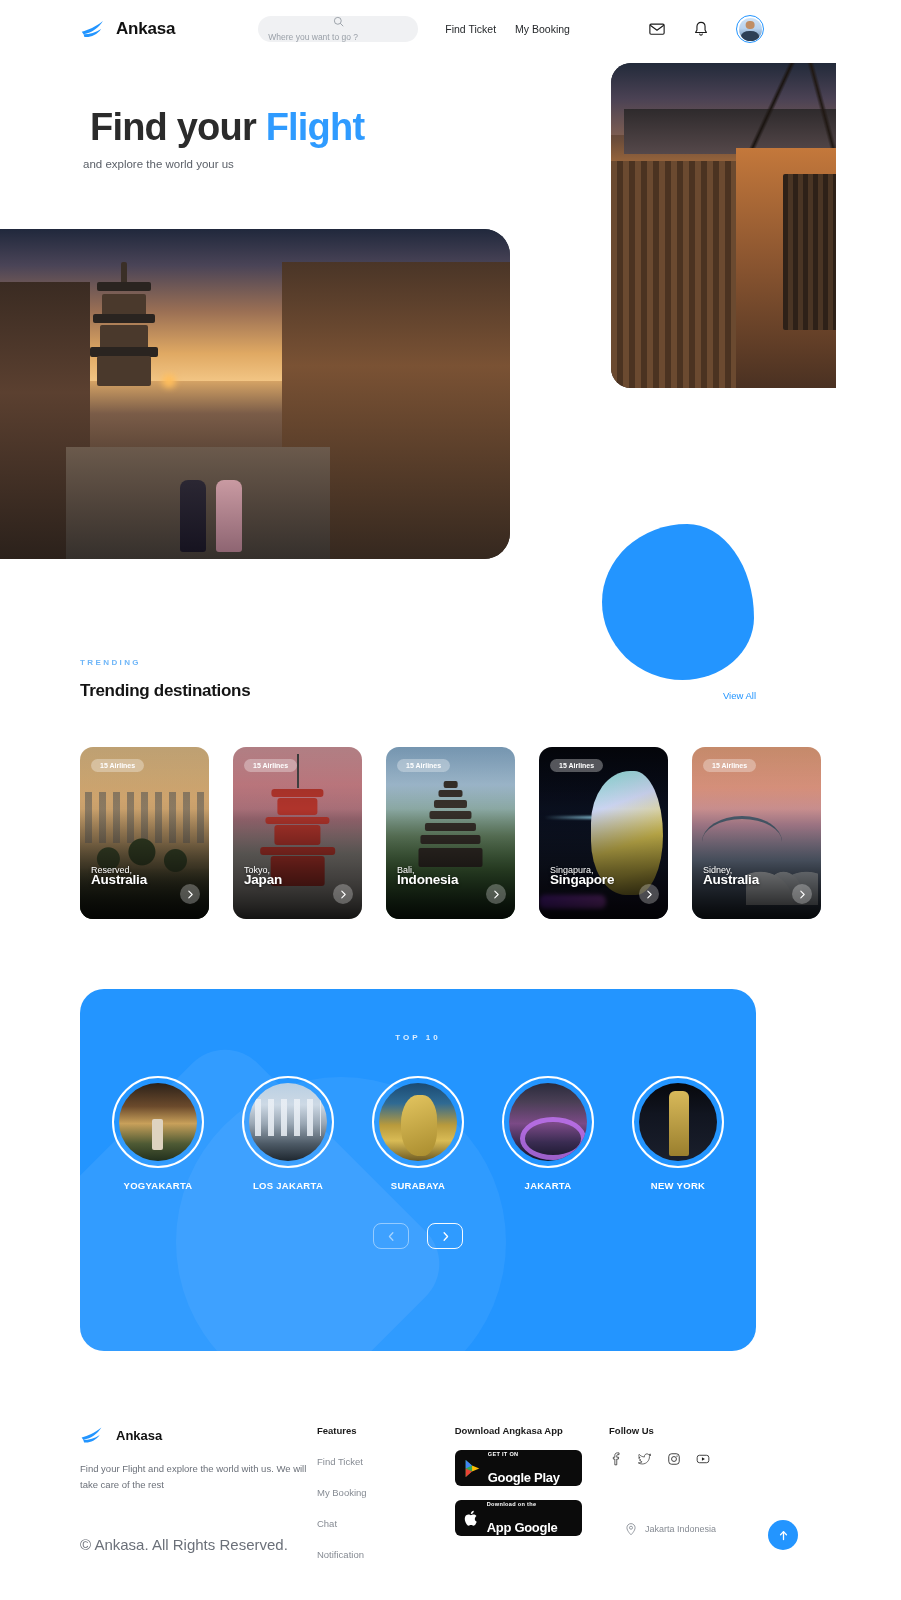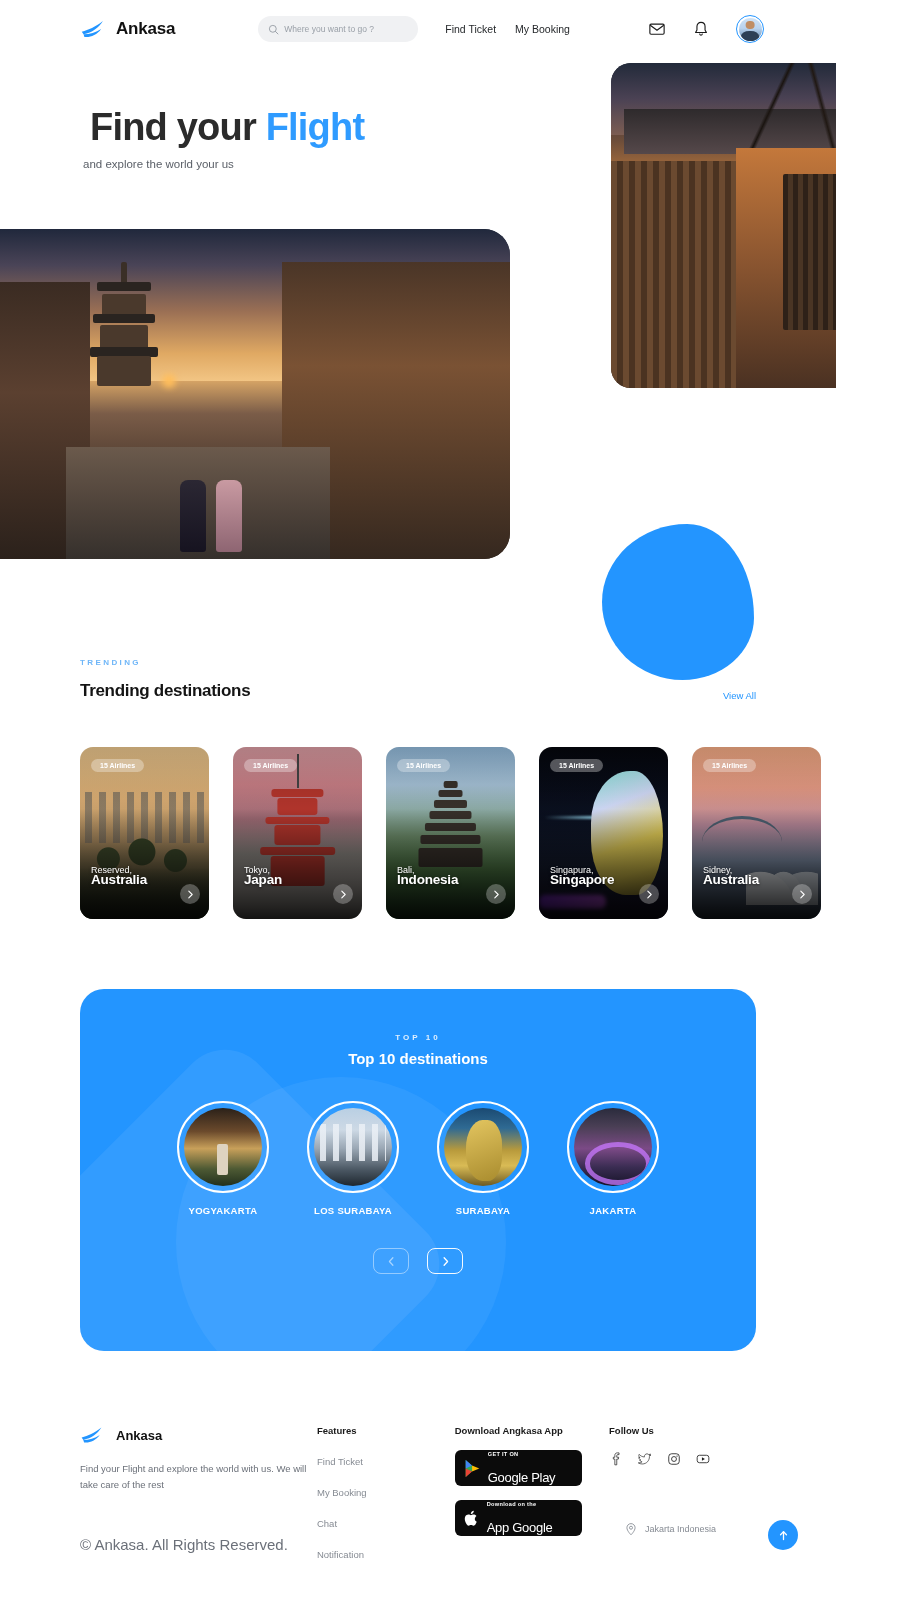--- a/index.html
+++ b/index.html
@@ -29,20 +29,21 @@
   .search-box {
     margin-left: 83px;
     width: 160px;
     height: 26px;
     background: #f0f1f3;
     border-radius: 13px;
     display: flex;
     align-items: center;
     gap: 5px;
     padding: 0 10px;
+    flex-direction: column;
   }
   .search-icon { width: 11px; height: 11px; flex: 0 0 auto; }
   .search-input {
     border: none; outline: none; background: transparent;
     font-family: "Liberation Sans", sans-serif;
     font-size: 8.5px; color: #8a8f98; width: 100%;
   }
   .search-input::placeholder { color: #9aa0a8; }
 
   .navlinks { display: flex; align-items: center; gap: 19px; margin-left: 27px; }
@@ -301,21 +302,21 @@
 
   .f-dl { width: 168px; }
   .f-dl-title { font-size: 9.5px; font-weight: 700; color: #1a1a1a; }
   .store-btn {
     margin-top: 14px; width: 127px; height: 36px; border-radius: 6px;
     background: #0b0b0b; display: flex; align-items: center; gap: 7px;
     padding: 0 9px; cursor: pointer;
   }
   .store-txt { display: flex; flex-direction: column; line-height: 1; }
   .store-small { font-size: 5.6px; color: #fff; letter-spacing: .3px; font-weight: 600; }
-  .store-big { font-size: 13px; color: #fff; font-weight: 400; letter-spacing: -0.3px; margin-top: 14px; }
+  .store-big { font-size: 13px; color: #fff; font-weight: 700; letter-spacing: -0.3px; margin-top: 14px; }
 
   .f-social { width: 160px; }
   .f-social-title { font-size: 9.5px; font-weight: 700; color: #1a1a1a; }
   .social-row { display: flex; gap: 15px; margin-top: 16px; }
   .social-ic { width: 14px; height: 14px; cursor: pointer; }
 
   .f-location {
     position: absolute; right: 120px; bottom: 24px;
     display: flex; align-items: center; gap: 7px;
   }
@@ -515,46 +516,51 @@
       </div>
 
     </div>
   </div>
 
   <div class="top10">
     <div class="t10-deco1"></div>
     <div class="t10-deco2"></div>
 
     <div class="t10-eyebrow">TOP 10</div>
-    <div class="t10-title">Top 10 destinations</div>
 
     <div class="t10-row">
       <div class="t10-item">
         <div class="t10-ring">
           <div class="t10-photo pv-yogya"></div>
         </div>
         <div class="t10-label">YOGYAKARTA</div>
       </div>
       <div class="t10-item">
         <div class="t10-ring">
           <div class="t10-photo pv-la"></div>
         </div>
-        <div class="t10-label">LOS SURABAYA</div>
+        <div class="t10-label">LOS JAKARTA</div>
       </div>
       <div class="t10-item">
         <div class="t10-ring">
           <div class="t10-photo pv-sby"></div>
         </div>
         <div class="t10-label">SURABAYA</div>
       </div>
       <div class="t10-item">
         <div class="t10-ring">
           <div class="t10-photo pv-jkt"></div>
         </div>
         <div class="t10-label">JAKARTA</div>
+      </div>
+      <div class="t10-item">
+        <div class="t10-ring">
+          <div class="t10-photo pv-ny"></div>
+        </div>
+        <div class="t10-label">NEW YORK</div>
       </div>
     </div>
 
     <div class="t10-nav">
       <div class="navbtn prev">
         <svg viewBox="0 0 16 16" width="11" height="11">
           <path d="M10 2.5 L5 8 L10 13.5" fill="none" stroke="rgba(255,255,255,0.55)" stroke-width="1.8" stroke-linecap="round" stroke-linejoin="round"></path>
         </svg>
       </div>
       <div class="navbtn next">

